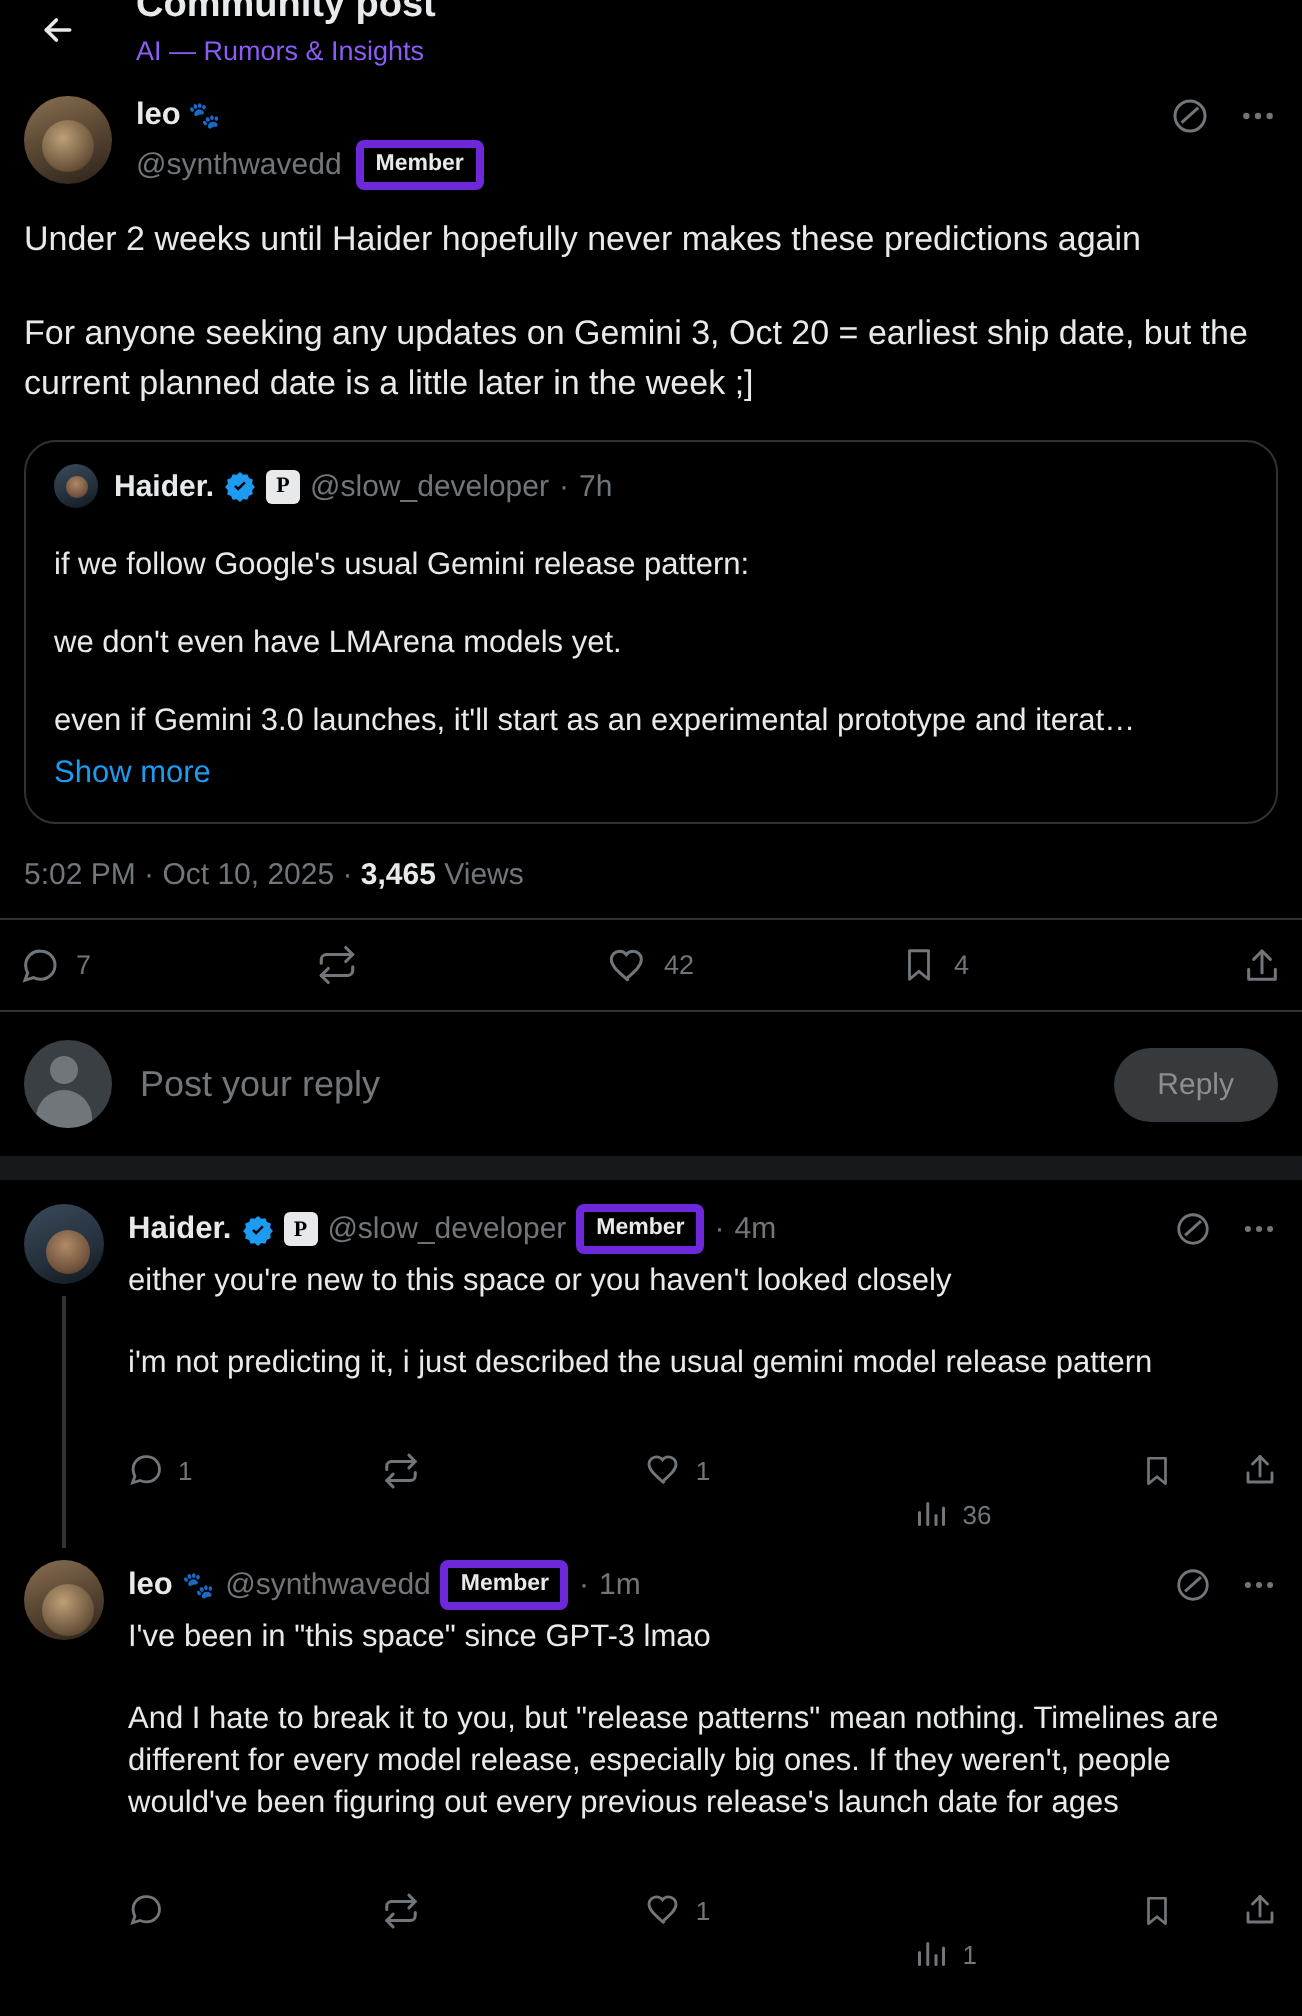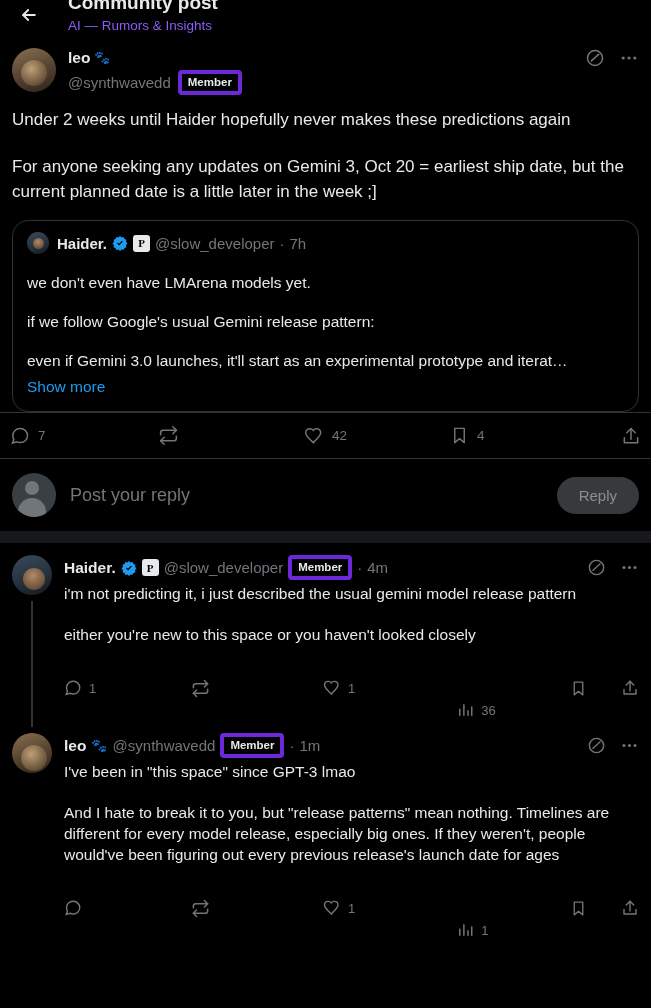--- a/index.html
+++ b/index.html
@@ -228,27 +228,30 @@
             <path d="M12 1.5l2.4 2.1 3.1-.5 1.2 2.9 2.9 1.2-.5 3.1 2.1 2.4-2.1 2.4.5 3.1-2.9 1.2-1.2 2.9-3.1-.5L12 24l-2.4-2.1-3.1.5-1.2-2.9-2.9-1.2.5-3.1L0.8 12.7l2.1-2.4-.5-3.1 2.9-1.2L6.5 3.1l3.1.5z"></path>
             <path d="M10.6 15.6l-3-3 1.3-1.3 1.7 1.7 4.4-4.4 1.3 1.3z" fill="#000"></path>
           </svg>
         </span>
         <span class="pbadge">P</span>
         <span class="q-handle">@slow_developer</span>
         <span class="dot">·</span>
         <span class="q-handle">7h</span>
       </div>
       <div class="quote-body">
+        <p>if we follow Google's usual Gemini release pattern:</p>
         <p>we don't even have LMArena models yet.</p>
-        <p>if we follow Google's usual Gemini release pattern:</p>
         <p>even if Gemini 3.0 launches, it'll start as an experimental prototype and iterat…</p>
         <span class="showmore">Show more</span>
       </div>
     </div>
 
+    <div class="meta-row">
+      <span>5:02 PM · Oct 10, 2025 · </span><b>3,465</b> <span>Views</span>
+    </div>
   </div>
 
   <div class="divider"></div>
 
   <div class="actions">
     <div class="act a1">
       <span>
         <svg width="20" height="20" viewBox="0 0 24 24" fill="none" stroke="#71767b" stroke-width="1.8">
           <path d="M21 11.5a8.4 8.4 0 0 1-9 8.4 9 9 0 0 1-3.9-.9L3 20.5l1.6-4.4A8.3 8.3 0 0 1 3.4 11.5a8.4 8.4 0 0 1 9-8.4 8.4 8.4 0 0 1 8.6 8.4z"></path>
         </svg>
@@ -332,22 +335,22 @@
           <span>
             <svg width="19" height="19" viewBox="0 0 24 24" fill="#71767b">
               <circle cx="5" cy="12" r="1.9"></circle>
                 <circle cx="12" cy="12" r="1.9"></circle>
                 <circle cx="19" cy="12" r="1.9"></circle>
             </svg>
           </span>
         </span>
       </div>
       <div class="r-text">
+        <p>either you're new to this space or you haven't looked closely</p>
         <p>i'm not predicting it, i just described the usual gemini model release pattern</p>
-        <p>either you're new to this space or you haven't looked closely</p>
       </div>
       <div class="r-actions">
         <div class="r-act b1">
           <span>
             <svg width="18" height="18" viewBox="0 0 24 24" fill="none" stroke="#71767b" stroke-width="1.9">
               <path d="M21 11.5a8.4 8.4 0 0 1-9 8.4 9 9 0 0 1-3.9-.9L3 20.5l1.6-4.4A8.3 8.3 0 0 1 3.4 11.5a8.4 8.4 0 0 1 9-8.4 8.4 8.4 0 0 1 8.6 8.4z"></path>
             </svg>
           </span>
           <span>1</span>
         </div>

